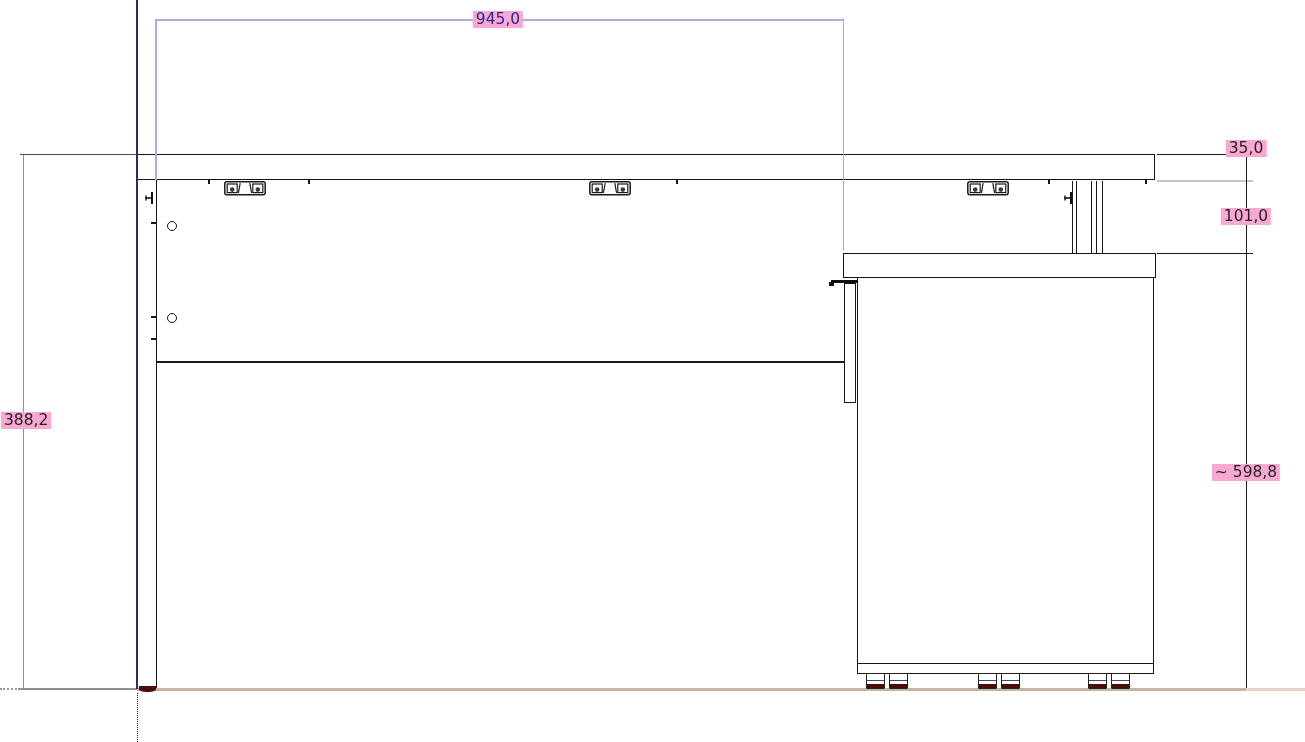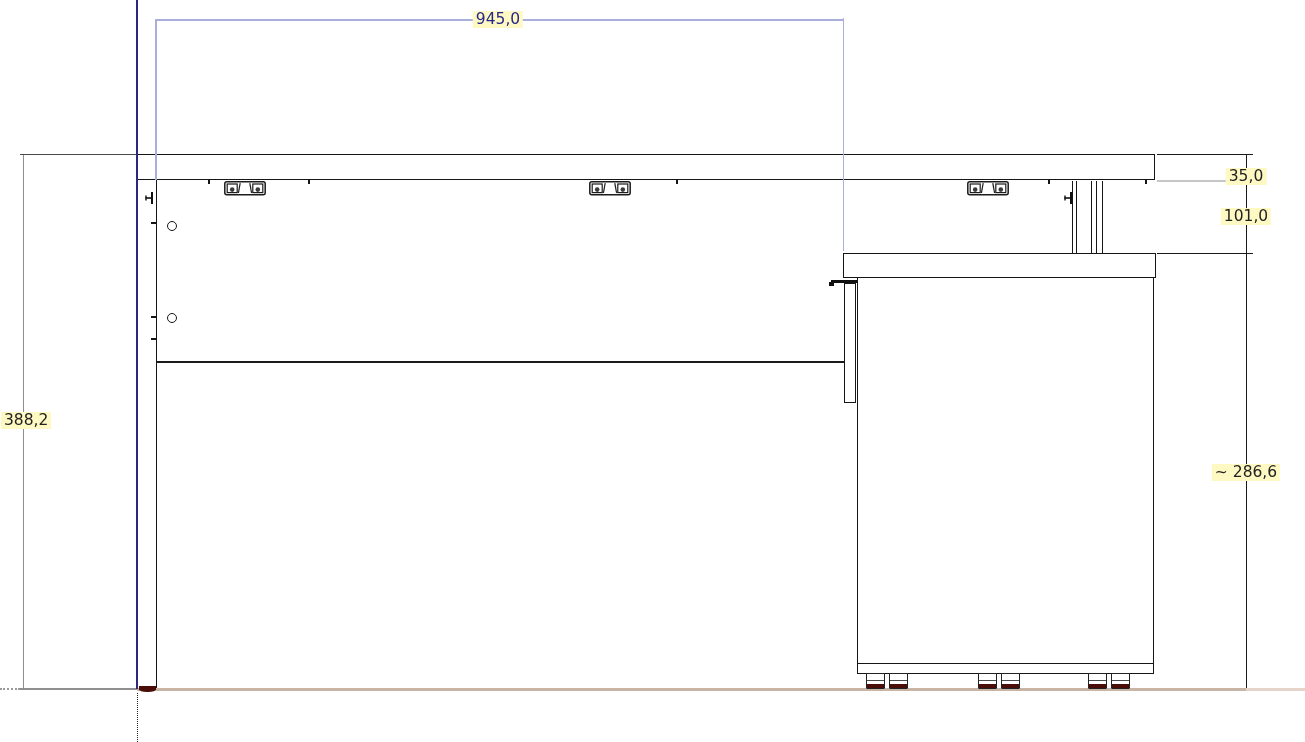--- a/index.html
+++ b/index.html
@@ -25,21 +25,21 @@
   .post{background:#fff;border-left:1.5px solid #161616;border-right:1.5px solid #161616;
         box-sizing:border-box;z-index:2;}
   .postB{background:linear-gradient(90deg,#fff 0 4px,#161616 4px 5.5px,#fff 5.5px 100%);}
   .cabbody{background:#fff;border:1.6px solid #161616;box-sizing:border-box;}
   .strip{background:#fff;border:1.5px solid #161616;box-sizing:border-box;z-index:2;}
   .lipbar{background:#101010;z-index:3;}
   .foot{width:19px;height:16px;border:1.3px solid #222;box-sizing:border-box;border-radius:1px;
         background:linear-gradient(180deg,#fff 0 6px,#4d4d4d 6px 7px,#fff 7px 10.5px,#4a0d08 10.5px 100%);}
   .footgroup{display:flex;gap:4px;z-index:3;}
   
-  .dimlabel{position:absolute;font-size:15.5px;line-height:17px;color:#222;background:#fef9c3;
+  .dimlabel{position:absolute;font-size:15.5px;line-height:17px;color:#222;background:#f9a8d4;
             padding:0 3px;white-space:nowrap;z-index:7;}
   .dimlabel.blue{color:#26268c;}
   .ctr{transform:translateX(-50%);}
   .dotline-v{border-left:1.6px dotted #222;z-index:2;}
   .dotline-h{border-top:2px dotted #9a9a9a;z-index:1;}
   svg{display:block;}
 </style>
 </head>
 <body>
 
@@ -145,23 +145,23 @@
   </div>
   <div class="abs footgroup" style="left:1088px;top:673px;">
     <div class="foot"></div>
     <div class="foot"></div>
   </div>
 
   <div class="abs ln-black" style="left:1157px;top:154px;width:96px;height:1px;"></div>
   <div class="abs ln-silver" style="left:1157px;top:180px;width:96px;height:1.5px;"></div>
   <div class="abs ln-black" style="left:1157px;top:253px;width:96px;height:1px;"></div>
   <div class="abs ln-black" style="left:1246px;top:154px;width:1px;height:535px;"></div>
-  <div class="dimlabel ctr" style="left:1246px;top:168px;text-align:center;">35,0</div>
+  <div class="dimlabel ctr" style="left:1246px;top:140px;text-align:center;">35,0</div>
   <div class="dimlabel ctr" style="left:1246px;top:208px;">101,0</div>
-  <div class="dimlabel ctr" style="left:1246px;top:464px;">~ 286,6</div>
+  <div class="dimlabel ctr" style="left:1246px;top:464px;">~ 598,8</div>
 
   <div class="abs dotline-h" style="left:0;top:688px;width:20px;height:0;"></div>
   <div class="abs ln-gray" style="left:20px;top:688px;width:117px;height:2px;"></div>
   <div class="abs ln-tan" style="left:137px;top:688px;width:1109px;height:2.5px;"></div>
   <div class="abs ln-tanlight" style="left:1246px;top:688px;width:59px;height:2.5px;"></div>
 
   <div class="abs dotline-v" style="left:136.5px;top:693px;width:0;height:49px;"></div>
 
 </div>
 

